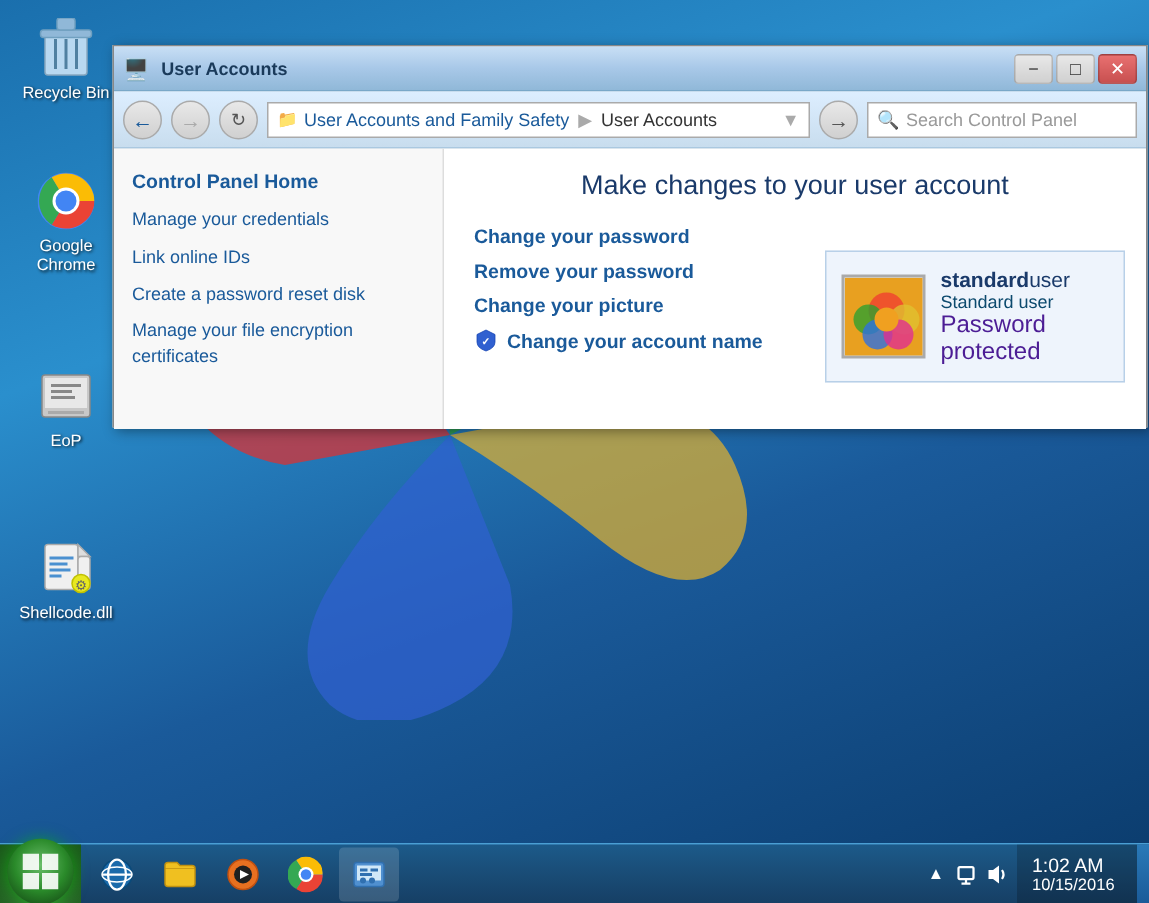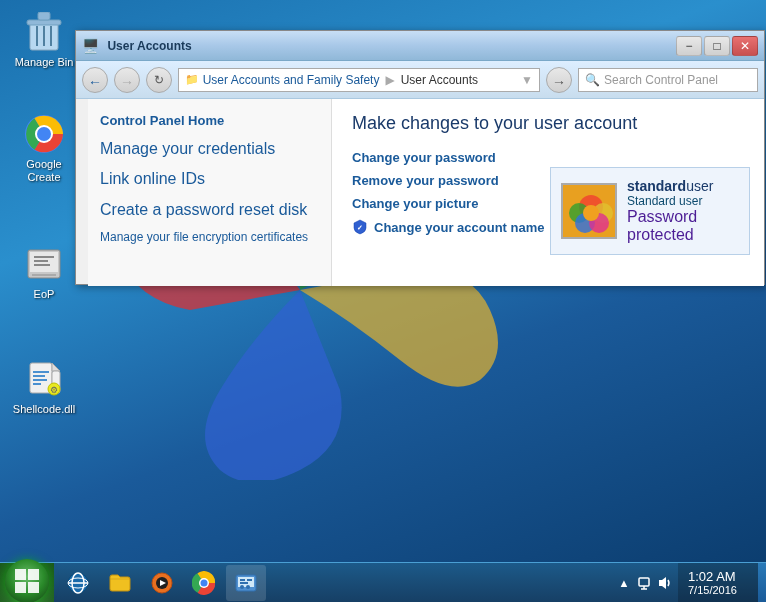--- a/index.html
+++ b/index.html
@@ -253,54 +253,54 @@
 
     
     .cp-content {
       display: flex;
       height: calc(255px - 30px - 38px);
       overflow: hidden;
     }
 
     
     .cp-sidebar {
-      width: 244px;
+      width: 220px;
       background: #f8f8f8;
       border-right: 1px solid #ddd;
       padding: 8px 0;
-      margin-left: 12px;
     }
     .sidebar-home-link {
       padding: 6px 12px;
       color: #1a5a9a;
       font-size: 13px;
       font-weight: bold;
       cursor: pointer;
       display: block;
     }
     .sidebar-link {
       padding: 4px 12px;
       color: #1a5a9a;
-      font-size: 16px;
+      font-size: 12px;
       cursor: pointer;
       display: block;
       line-height: 1.4;
     }
 
     
     .cp-main {
       flex: 1;
       padding: 14px 20px;
       background: white;
     }
     .cp-main-title {
       font-size: 18px;
       color: #1a3a6a;
       font-weight: normal;
       margin-bottom: 16px;
+      text-align: center;
     }
 
     .cp-main-links {
       display: flex;
       flex-direction: column;
       gap: 8px;
       font-weight: bold;
     }
     .cp-link {
       color: #1a5a9a;
@@ -365,37 +365,37 @@
     <div class="icon-img">
       <svg width="36" height="40" viewBox="0 0 36 40">
         <rect x="4" y="10" width="28" height="28" rx="2" fill="#b8d8f0" stroke="#88a8c0" stroke-width="1"></rect>
         <rect x="1" y="8" width="34" height="5" rx="2" fill="#90b8d8" stroke="#70a0c0" stroke-width="1"></rect>
         <rect x="12" y="0" width="12" height="8" rx="2" fill="#90b8d8" stroke="#70a0c0" stroke-width="1"></rect>
         <line x1="11" y1="14" x2="11" y2="34" stroke="#5080a0" stroke-width="2"></line>
         <line x1="18" y1="14" x2="18" y2="34" stroke="#5080a0" stroke-width="2"></line>
         <line x1="25" y1="14" x2="25" y2="34" stroke="#5080a0" stroke-width="2"></line>
       </svg>
     </div>
-    <span class="icon-label">Manage Bin</span>
+    <span class="icon-label">Recycle Bin</span>
   </div>
 
   <div class="desktop-icon" style="position:absolute; top:110px; left:10px;">
     <div class="icon-img">
       <svg width="38" height="38" viewBox="0 0 38 38">
         <circle cx="19" cy="19" r="19" fill="#4285F4"></circle>
 
         <path d="M19,19 L38,19 A19,19 0 0,1 9.5,34.8 Z" fill="#EA4335"></path>
         <path d="M19,19 L9.5,34.8 A19,19 0 0,1 9.5,3.2 Z" fill="#34A853"></path>
         <path d="M19,19 L9.5,3.2 A19,19 0 0,1 38,19 Z" fill="#FBBC05"></path>
 
         <circle cx="19" cy="19" r="9" fill="white"></circle>
         <circle cx="19" cy="19" r="7" fill="#4285F4"></circle>
       </svg>
     </div>
-    <span class="icon-label">Google Create</span>
+    <span class="icon-label">Google Chrome</span>
   </div>
 
   <div class="desktop-icon" style="position:absolute; top:240px; left:10px;">
     <div class="icon-img">
       <svg width="36" height="36" viewBox="0 0 36 36">
         <rect x="2" y="4" width="32" height="28" rx="2" fill="#c8c8c8" stroke="#888" stroke-width="1"></rect>
         <rect x="4" y="6" width="28" height="20" fill="#e8e8e8"></rect>
         <rect x="6" y="28" width="24" height="2" fill="#aaa"></rect>
         <rect x="8" y="10" width="20" height="2" fill="#888"></rect>
         <rect x="8" y="14" width="14" height="2" fill="#888"></rect>
@@ -585,18 +585,18 @@
         </div>
         <div class="tray-icon">
           <svg width="16" height="16" viewBox="0 0 16 16">
             <polygon points="3,5 3,11 6,11 10,14 10,2 6,5" fill="white"></polygon>
             <path d="M12,5 Q14,8 12,11" fill="none" stroke="white" stroke-width="1.5"></path>
           </svg>
         </div>
       </div>
       <div class="clock">
         <span class="clock-time">1:02 AM</span>
-        <span class="clock-date">7/15/2016</span>
+        <span class="clock-date">10/15/2016</span>
       </div>
       <div style="width:8px; height:40px; background: linear-gradient(to bottom, #2a7ab8, #1a5a98);"></div>
     </div>
   </div>
 </div>
 
 </body></html>

